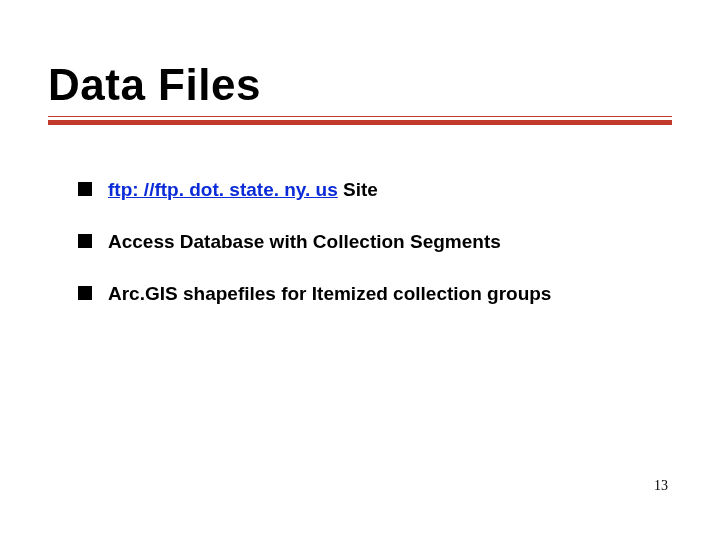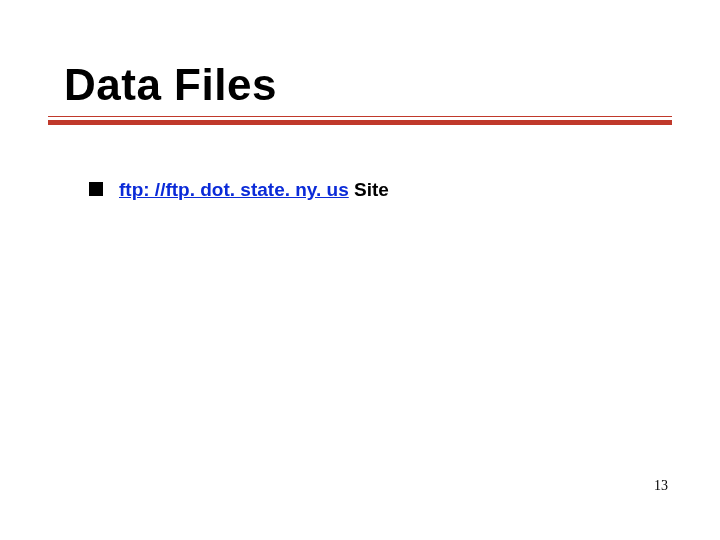--- a/index.html
+++ b/index.html
@@ -16,21 +16,21 @@
   .slide {
     box-sizing: border-box;
     width: 720px;
     height: 540px;
     padding: 60px 48px 0 48px;
     position: relative;
   }
   .title {
     font-size: 44px;
     font-weight: 700;
-    margin: 0 0 6px 16px;
+    margin: 0 0 6px 0;
     letter-spacing: 0.5px;
   }
   .rule-wrap {
     position: relative;
     height: 10px;
     margin-bottom: 52px;
   }
   .rule-thin {
     position: absolute;
     top: 0;
@@ -52,21 +52,20 @@
     margin: 0 0 0 30px;
     padding: 0;
   }
   ul.bullets > li {
     position: relative;
     padding-left: 30px;
     margin-bottom: 28px;
     font-size: 19px;
     font-weight: 700;
     line-height: 1.25;
-    margin-left: 11px;
   }
   ul.bullets > li::before {
     content: "";
     position: absolute;
     left: 0;
     top: 4px;
     width: 14px;
     height: 14px;
     background: #000000;
   }
@@ -93,16 +92,18 @@
 
   <div class="rule-wrap">
     <div class="rule-thin"></div>
     <div class="rule-thick"></div>
   </div>
 
   <ul class="bullets">
     <li>
       <a class="link" href="ftp://ftp.dot.state.ny.us">ftp: //ftp. dot. state. ny. us</a><span>  Site</span>
     </li>
+    <li><span>Access Database with Collection Segments</span></li>
+    <li><span>Arc.GIS shapefiles for Itemized collection groups</span></li>
   </ul>
 
   <div class="page-number">13</div>
 </div>
 
 </body></html>

